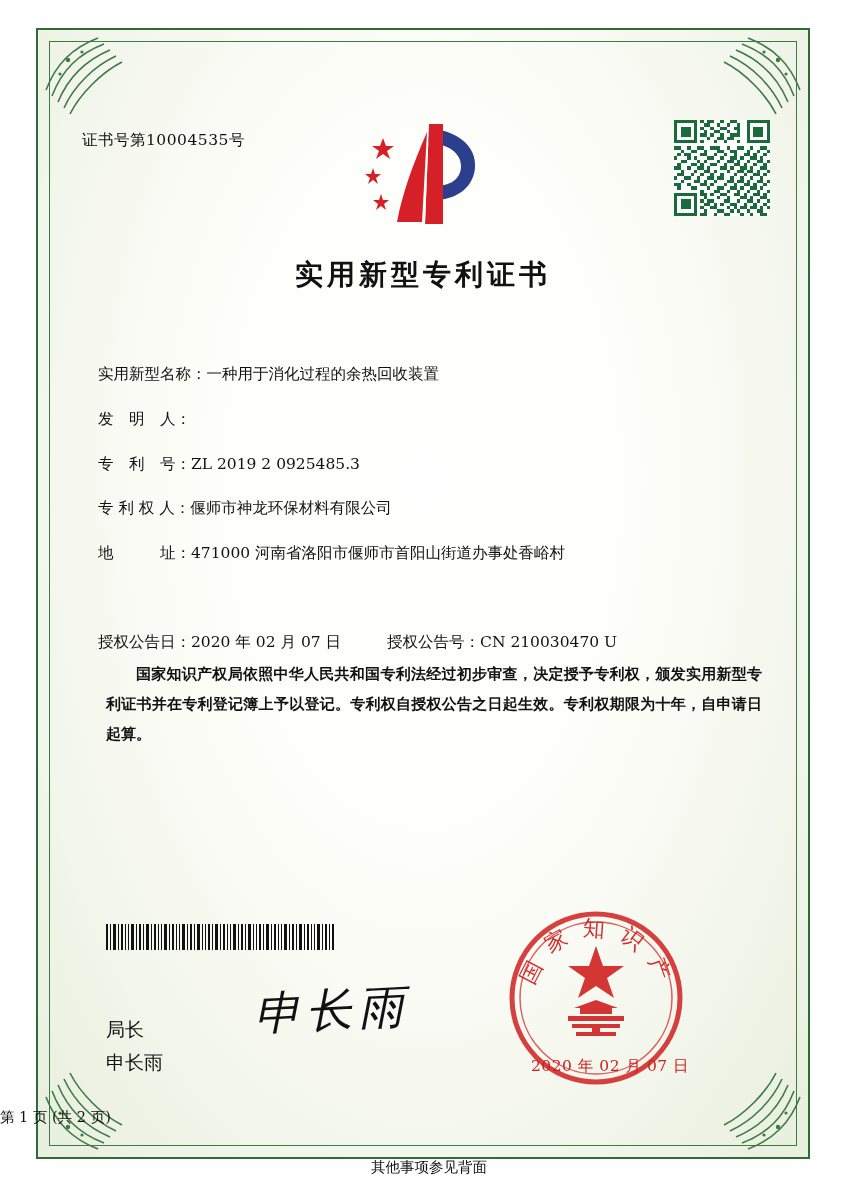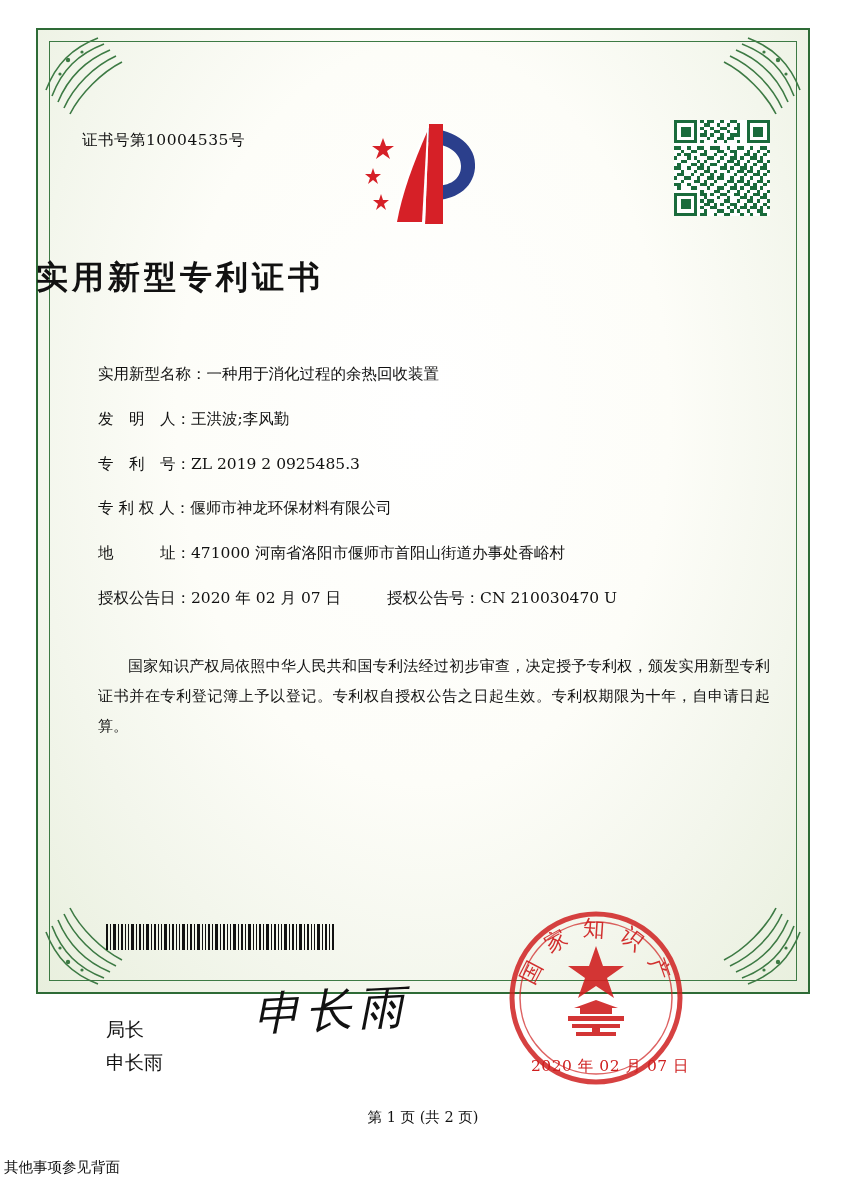--- a/index.html
+++ b/index.html
@@ -14,21 +14,21 @@
     position: relative;
     overflow: hidden;
   }
 
   
   .certificate {
     position: absolute;
     left: 36px;
     top: 28px;
     width: 774px;
-    height: 966px;
+    height: 1131px;
     background:
       radial-gradient(ellipse at 50% 40%, #ffffff 0%, #fdfdf8 45%, #f3f6ec 72%, #e8efdd 100%);
     box-sizing: border-box;
   }
   .frame-outer {
     position: absolute;
     inset: 0;
     border: 2.5px solid #2e6b36;
     box-sizing: border-box;
   }
@@ -74,22 +74,22 @@
     width: 96px;
     height: 96px;
   }
 
   
   .title {
     position: absolute;
     left: 0;
     right: 0;
     top: 228px;
-    text-align: left;
-    font-size: 32px;
+    text-align: center;
+    font-size: 28px;
     font-weight: bold;
     letter-spacing: 4px;
     color: #111;
     font-family: "DejaVu Serif", "Liberation Serif", serif;
   }
 
   
   .fields {
     position: absolute;
     left: 62px;
@@ -105,38 +105,39 @@
     margin-bottom: 21.5px;
     line-height: 1.5;
   }
   .field-label {
     white-space: pre;
     flex: 0 0 auto;
   }
   .field-value {
     flex: 1 1 auto;
   }
-  .field-row.two-col .field-label { flex: 0 0 auto; }
+  .field-row.two-col .field-label { flex: 0 0 auto; margin-top: 44px; }
   .field-row.two-col .spacer { display: inline-block; width: 46px; }
 
   
   .body-text {
     position: absolute;
     left: 62px;
     top: 623px;
     width: 672px;
     font-size: 15px;
     line-height: 2.0;
     color: #111;
     text-align: justify;
     font-family: "DejaVu Serif", "Liberation Serif", serif;
   }
   .body-text p {
-    margin: 0;
+    margin: 8px;
     text-indent: 2em;
+    font-weight: bold;
   }
 
   
   .barcode {
     position: absolute;
     left: 70px;
     top: 896px;
     width: 230px;
     height: 26px;
   }
@@ -182,30 +183,30 @@
     font-family: "DejaVu Serif", "Liberation Serif", serif;
     letter-spacing: 0.5px;
   }
 
   
   .page-no {
     position: absolute;
     left: 0;
     right: 0;
     top: 1108px;
-    text-align: center;
     font-size: 14.5px;
     color: #111;
     font-family: "DejaVu Serif", "Liberation Serif", serif;
   }
   .back-note {
     position: absolute;
-    left: 4px;
+    left: 12px;
     right: 0;
     top: 1158px;
+    text-align: center;
     font-size: 14.5px;
     color: #111;
     font-family: "DejaVu Serif", "Liberation Serif", serif;
   }
 </style>
 </head>
 <body>
 
 <div class="certificate">
 
@@ -502,21 +503,20 @@
 
   <div class="title">实用新型专利证书</div>
 
   <div class="fields">
     <div class="field-row">
       <span class="field-label">实用新型名称：</span>
       <span class="field-value">一种用于消化过程的余热回收装置</span>
     </div>
     <div class="field-row">
       <span class="field-label">发　明　人：</span>
-      <span class="field-value">王洪波;李风勤</span>
     </div>
     <div class="field-row">
       <span class="field-label">专　利　号：</span>
       <span class="field-value">ZL 2019 2 0925485.3</span>
     </div>
     <div class="field-row">
       <span class="field-label">专 利 权 人：</span>
       <span class="field-value">偃师市神龙环保材料有限公司</span>
     </div>
     <div class="field-row">

